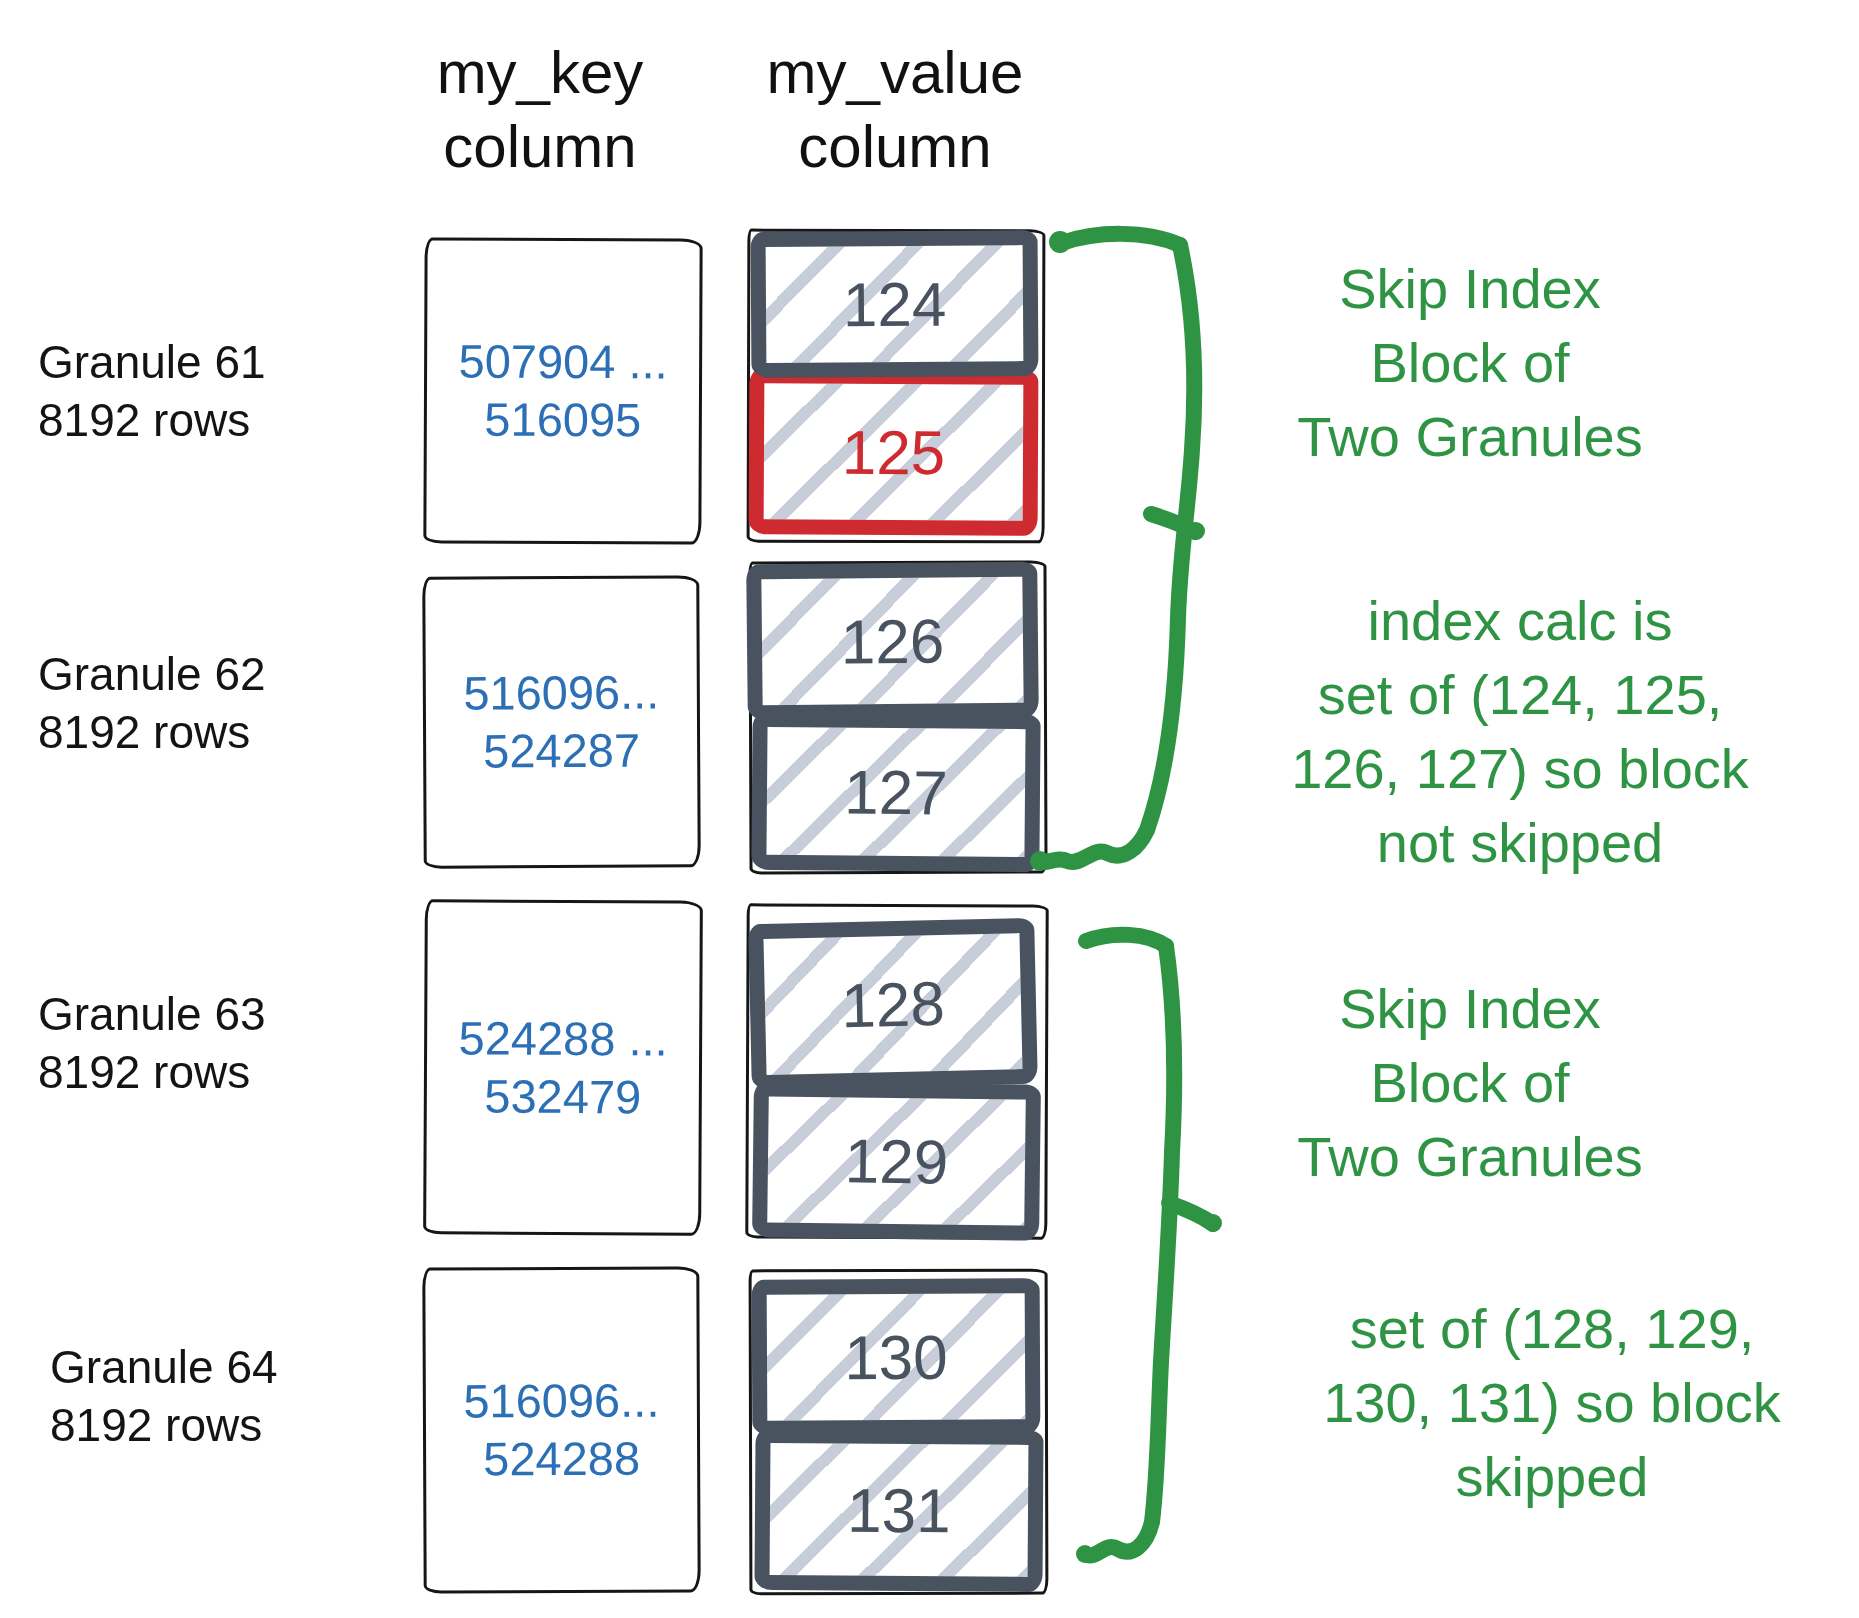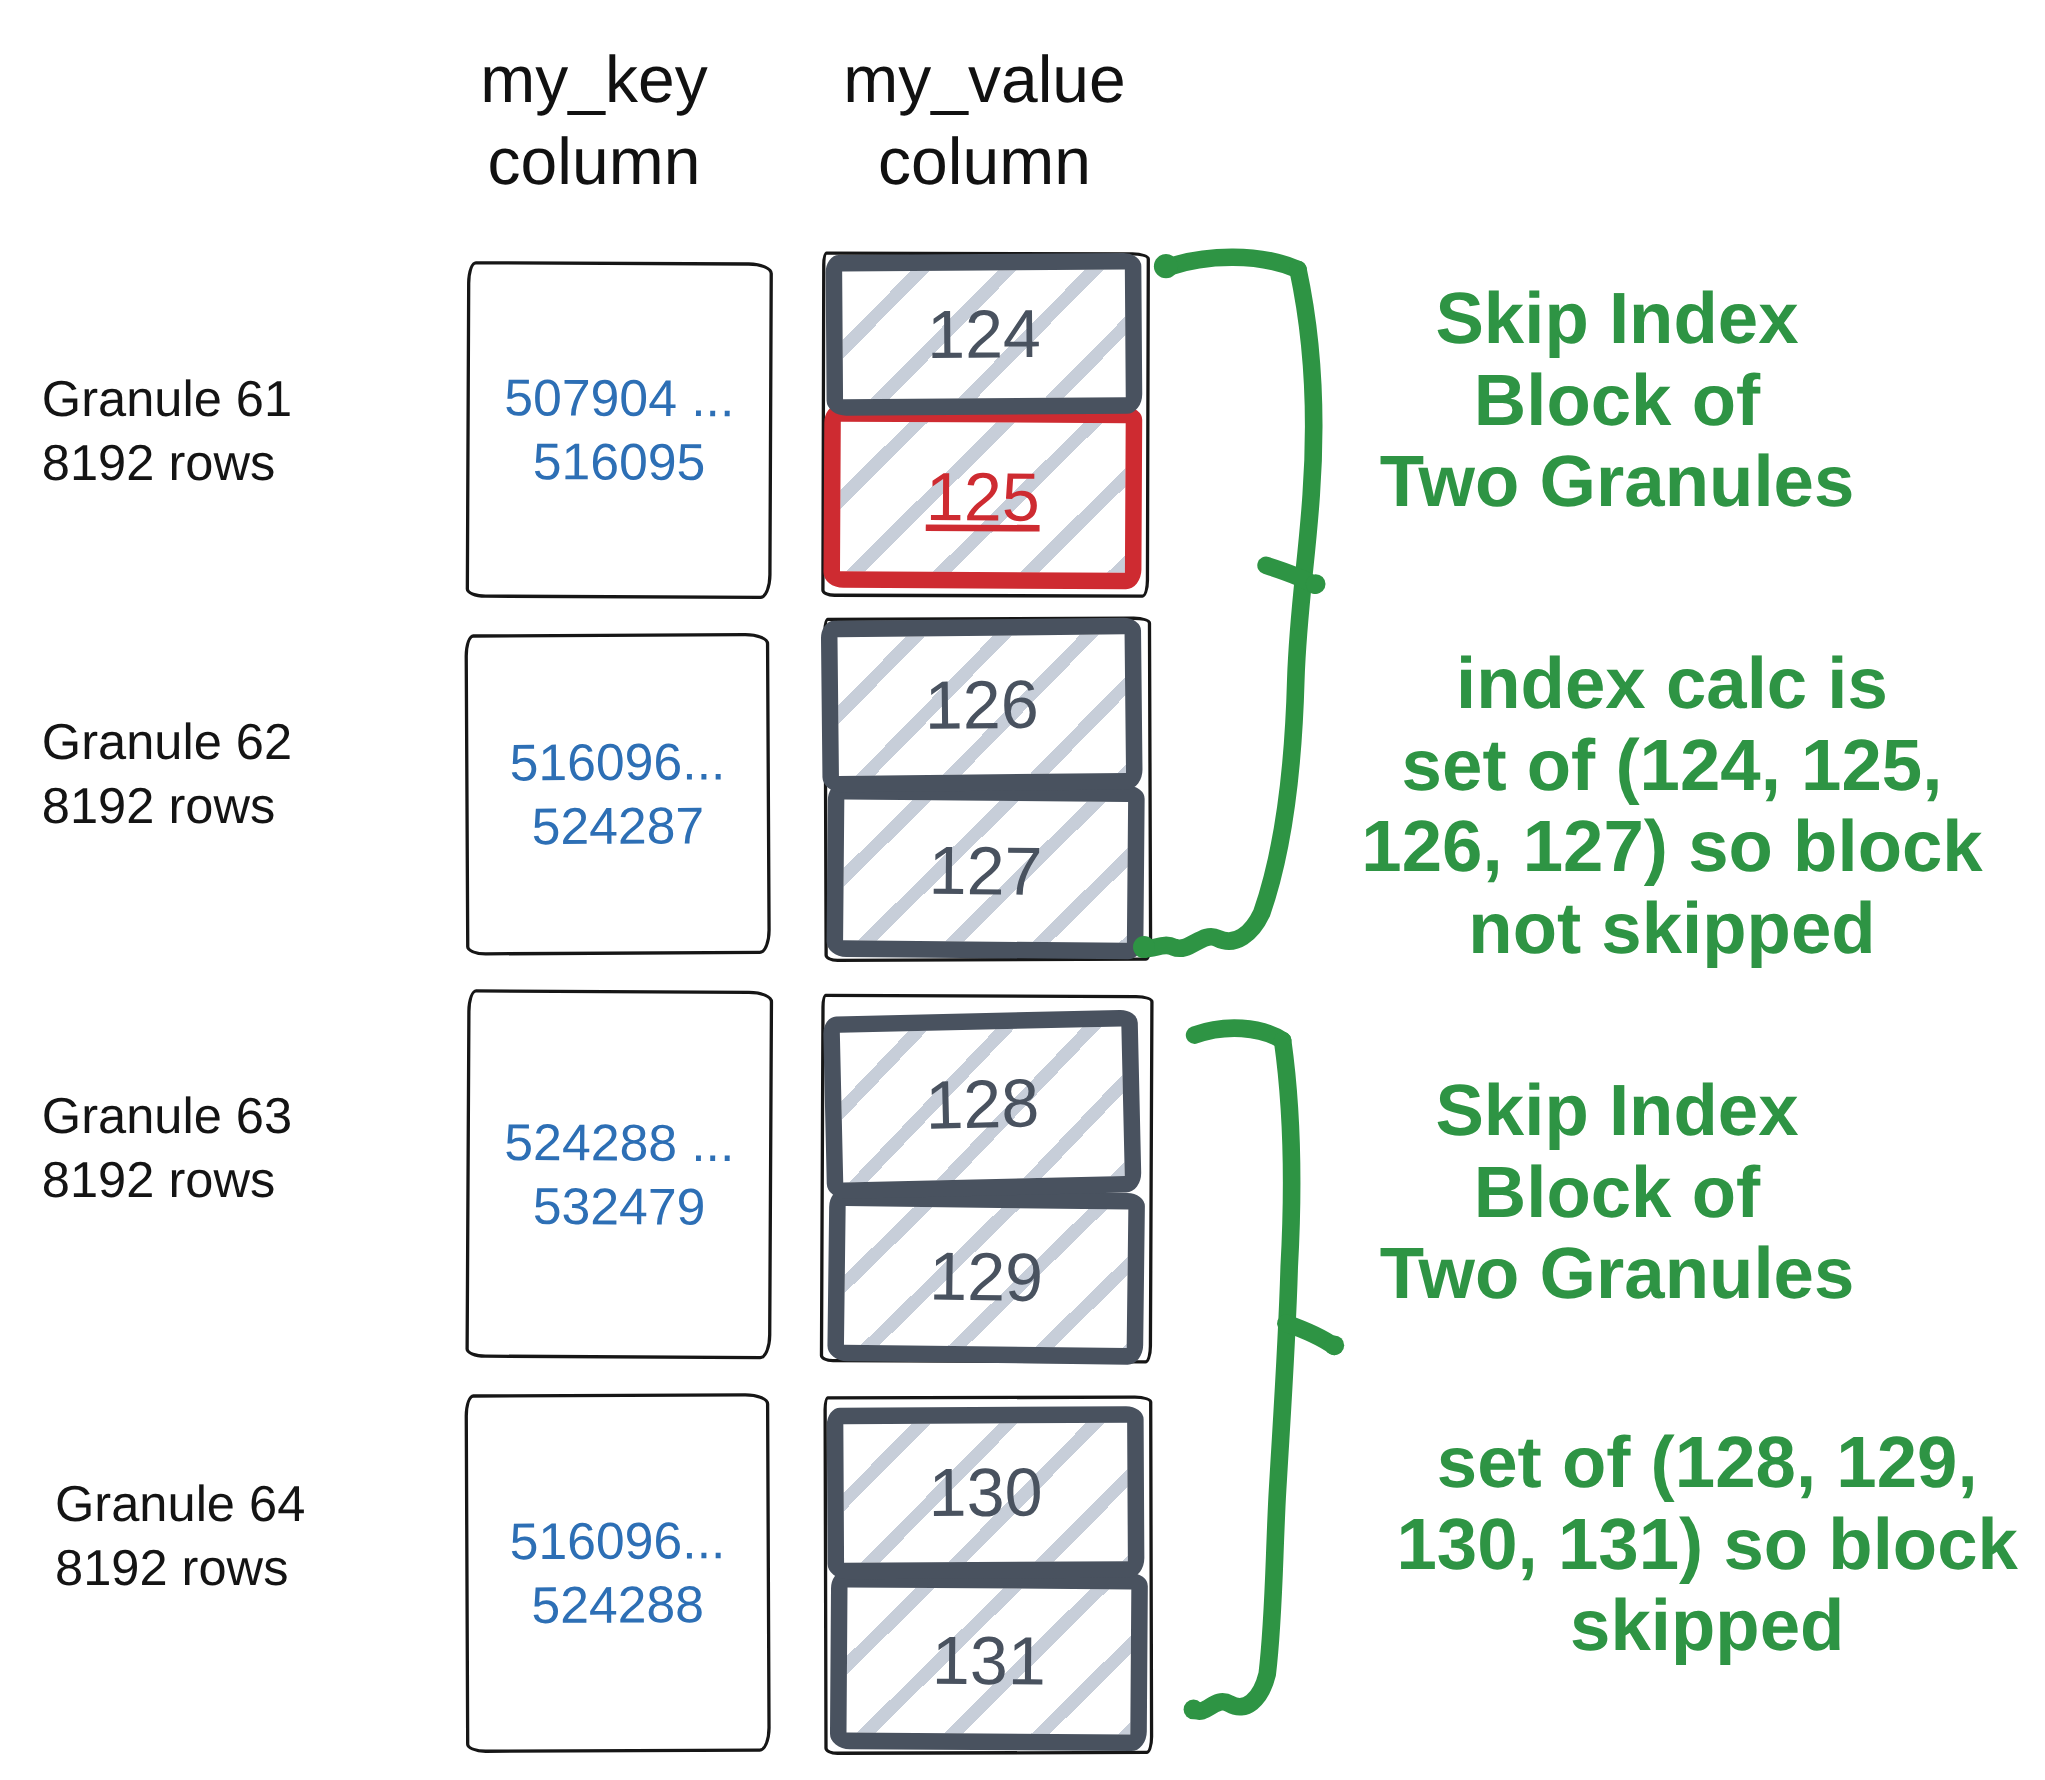--- a/index.html
+++ b/index.html
@@ -83,40 +83,39 @@
     display: flex;
     align-items: center;
     justify-content: center;
     background: repeating-linear-gradient(135deg, #ffffff 0px, #ffffff 44px, var(--hatch, #c7ced9) 44px, var(--hatch, #c7ced9) 56px);
   }
   .vbox .num {
     font-size: 62px;
     color: var(--slate, #49525f);
   }
   .vbox.red { border-color: var(--red, #ce2b31); }
-  .vbox.red .num { color: var(--red, #ce2b31); text-decoration: underline; }
+  .vbox.red .num { color: var(--red, #ce2b31); }
 
   #vbox-124 { left: 751px; top: 231px;  width: 287px; height: 146px; transform: rotate(-0.4deg); z-index: 3; }
   #vbox-125 { left: 749px; top: 369px;  width: 289px; height: 166px; transform: rotate(0.3deg);  z-index: 2; }
   #vbox-126 { left: 747px; top: 563px;  width: 291px; height: 156px; transform: rotate(-0.6deg); z-index: 3; }
   #vbox-127 { left: 752px; top: 713px;  width: 288px; height: 158px; transform: rotate(0.5deg);  z-index: 2; }
   #vbox-128 { left: 750px; top: 921px;  width: 286px; height: 166px; transform: rotate(-1.3deg); z-index: 3; }
   #vbox-129 { left: 753px; top: 1083px; width: 287px; height: 156px; transform: rotate(0.7deg);  z-index: 2; }
   #vbox-130 { left: 752px; top: 1279px; width: 288px; height: 156px; transform: rotate(-0.3deg); z-index: 3; }
   #vbox-131 { left: 755px; top: 1429px; width: 288px; height: 162px; transform: rotate(0.4deg);  z-index: 2; }
 
   
   .ann {
     position: absolute;
     color: var(--green, #2e9444);
-    font-size: 66px;
+    font-size: 56px;
     line-height: 74px;
     text-align: center;
     z-index: 5;
-    font-weight: bold;
   }
   #ann-0 { left: 1180px; top: 252px;  width: 580px; }
   #ann-1 { left: 1200px; top: 584px;  width: 640px; }
   #ann-2 { left: 1180px; top: 972px;  width: 580px; }
   #ann-3 { left: 1232px; top: 1292px; width: 640px; }
 
   
   #brace-svg {
     position: absolute;
     left: 0; top: 0;

